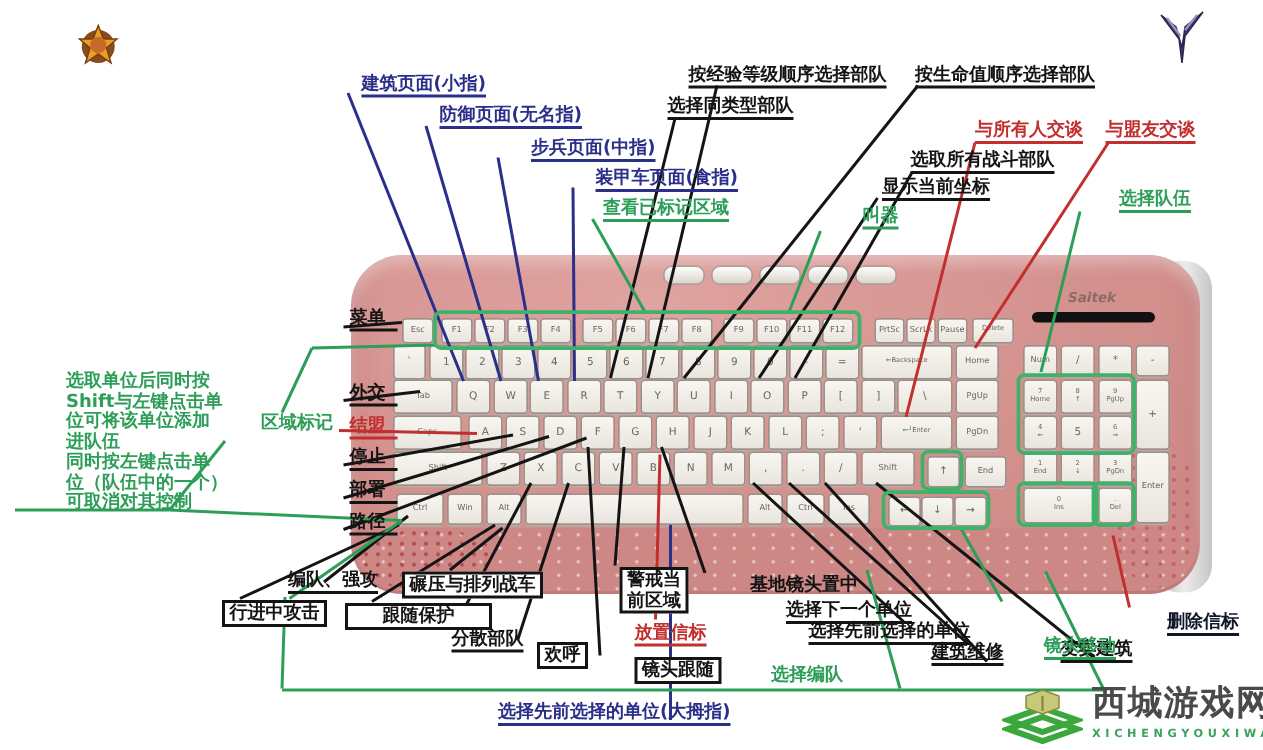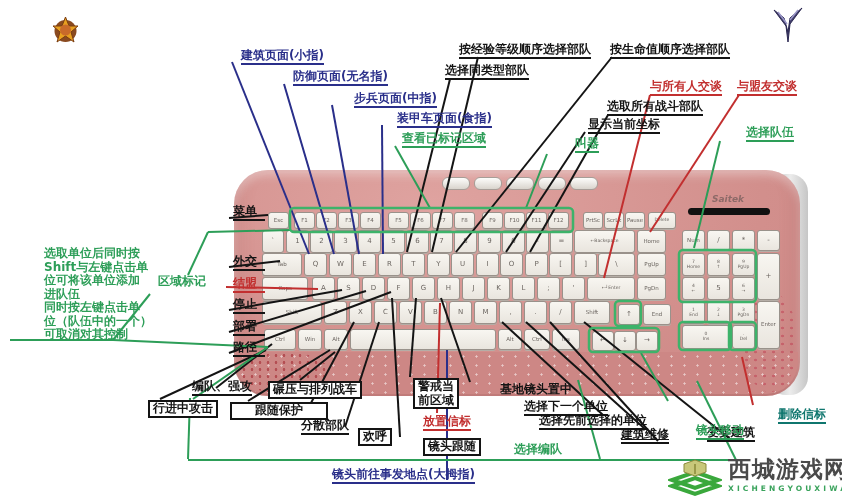--- a/index.html
+++ b/index.html
@@ -28,21 +28,21 @@
   .oval{position:absolute;height:11px;border-radius:6px;border:1px solid #a79e98;
     background:linear-gradient(180deg,#fdfdfb,#d9d4cd);}
   .bar{position:absolute;left:688px;top:208px;width:82px;height:7px;border-radius:4px;background:#111;}
   .brand{position:absolute;left:712px;top:194px;font-size:9px;font-weight:bold;font-style:italic;color:#8d6a68;}
   
   svg.overlay{position:absolute;left:0;top:0;pointer-events:none;}
   .layer{position:absolute;left:0;top:0;width:842px;height:408px;pointer-events:none;margin-left:36px;}
   .lbl{position:absolute;font-weight:bold;font-size:12px;line-height:1.13;white-space:pre-line;}
   .lbl.u{border-bottom:2px solid;padding-bottom:0px;}
   .lbl.b{border:2px solid #141414;background:#fff;padding:0px 3px;text-align:center;}
-  .cK{color:#141414;} .cB{color:#2a2f8a;} .cR{color:#c22f2f;} .cG{color:#2d9e58;} .cP{color:#0f766e;}
+  .cK{color:#141414;} .cB{color:#2a2f8a;} .cR{color:#c22f2f;} .cG{color:#2d9e58;} .cP{color:#0f172a;}
   
   .badge{position:absolute;}
   .wm{position:absolute;left:668px;top:458px;display:flex;align-items:flex-start;}
   .wm-text{margin-left:6px;}
   .wm-title{font-size:23px;font-weight:bold;color:#4a4a4a;letter-spacing:1px;line-height:1;}
   .wm-sub{font-size:7.5px;font-weight:bold;color:#3aa35c;letter-spacing:3.1px;margin-top:3px;}
 </style>
 </head>
 <body>
 
@@ -247,39 +247,39 @@
       <div class="lbl cK u" style="left: 571px; top: 100px;">选取所有战斗部队</div>
       <div class="lbl cK u" style="left: 552px; top: 118px;">显示当前坐标</div>
       <div class="lbl cG u" style="left: 539px; top: 137px;">叫器</div>
       <div class="lbl cG u" style="left: 710px; top: 126px;">选择队伍</div>
       <div class="lbl cK u" style="left: 197px; top: 205px; min-width: 32px;">菜单</div>
       <div class="lbl cK u" style="left: 197px; top: 255px; min-width: 32px;">外交</div>
       <div class="lbl cR u" style="left: 197px; top: 277px; min-width: 32px;">结盟</div>
       <div class="lbl cK u" style="left: 197px; top: 298px; min-width: 32px;">停止</div>
       <div class="lbl cK u" style="left: 197px; top: 320px; min-width: 32px;">部署</div>
       <div class="lbl cK u" style="left: 197px; top: 341px; min-width: 32px;">路径</div>
-      <div class="lbl cG" style="left: 122px; top: 275px;">区域标记</div>
+      <div class="lbl cG" style="left: 138px; top: 275px;">区域标记</div>
       <div class="lbl cG" style="left: 8px; top: 247px;">选取单位后同时按
 Shift与左键点击单
 位可将该单位添加
 进队伍
 同时按左键点击单
 位（队伍中的一个）
 可取消对其控制</div>
       <div class="lbl cK u" style="left: 156px; top: 380px;">编队、强攻</div>
       <div class="lbl cK b" style="left: 112px; top: 400px;">行进中攻击</div>
       <div class="lbl cK b" style="left: 232px; top: 381px;">碾压与排列战车</div>
       <div class="lbl cK b" style="left: 194px; top: 402px; min-width: 88px;">跟随保护</div>
       <div class="lbl cK u" style="left: 265px; top: 419px;">分散部队</div>
       <div class="lbl cK b" style="left: 322px; top: 428px;">欢呼</div>
       <div class="lbl cK b" style="left: 377px; top: 378px;">警戒当
 前区域</div>
       <div class="lbl cR u" style="left: 387px; top: 415px;">放置信标</div>
       <div class="lbl cK b" style="left: 387px; top: 438px;">镜头跟随</div>
-      <div class="lbl cB u" style="left: 296px; top: 468px;">镜头前往事发地点(大拇指)</div>
+      <div class="lbl cB u" style="left: 296px; top: 468px;">选择先前选择的单位(大拇指)</div>
       <div class="lbl cK" style="left: 464px; top: 383px;">基地镜头置中</div>
       <div class="lbl cK u" style="left: 488px; top: 400px;">选择下一个单位</div>
       <div class="lbl cK u" style="left: 503px; top: 414px;">选择先前选择的单位</div>
       <div class="lbl cK u" style="left: 585px; top: 428px; text-decoration: underline;">建筑维修</div>
       <div class="lbl cK u" style="left: 671px; top: 426px;">变卖建筑</div>
       <div class="lbl cG u" style="left: 660px; top: 424px;">镜头移动</div>
       <div class="lbl cP u" style="left: 742px; top: 408px;">删除信标</div>
       <div class="lbl cG" style="left: 478px; top: 443px;">选择编队</div>
     </div>
 

